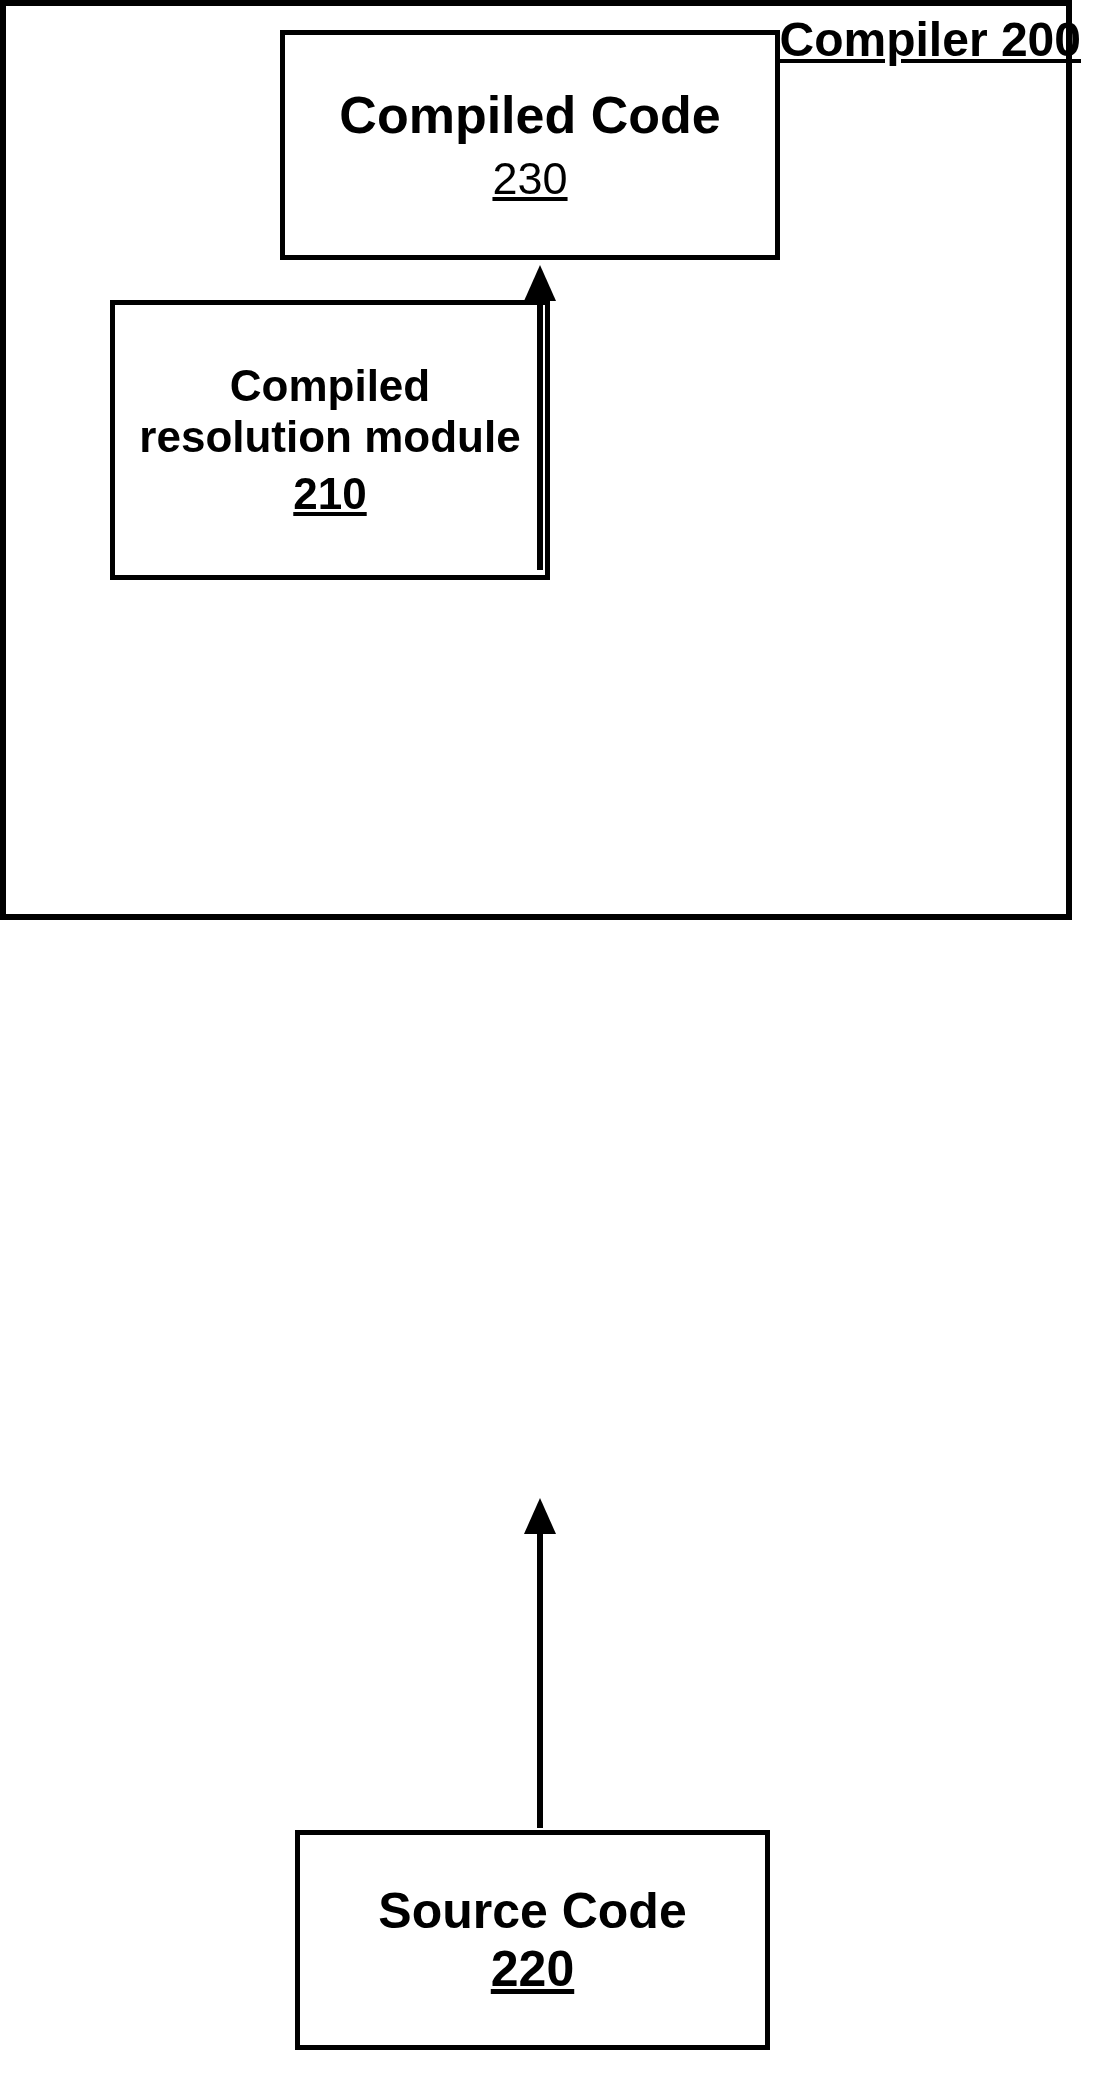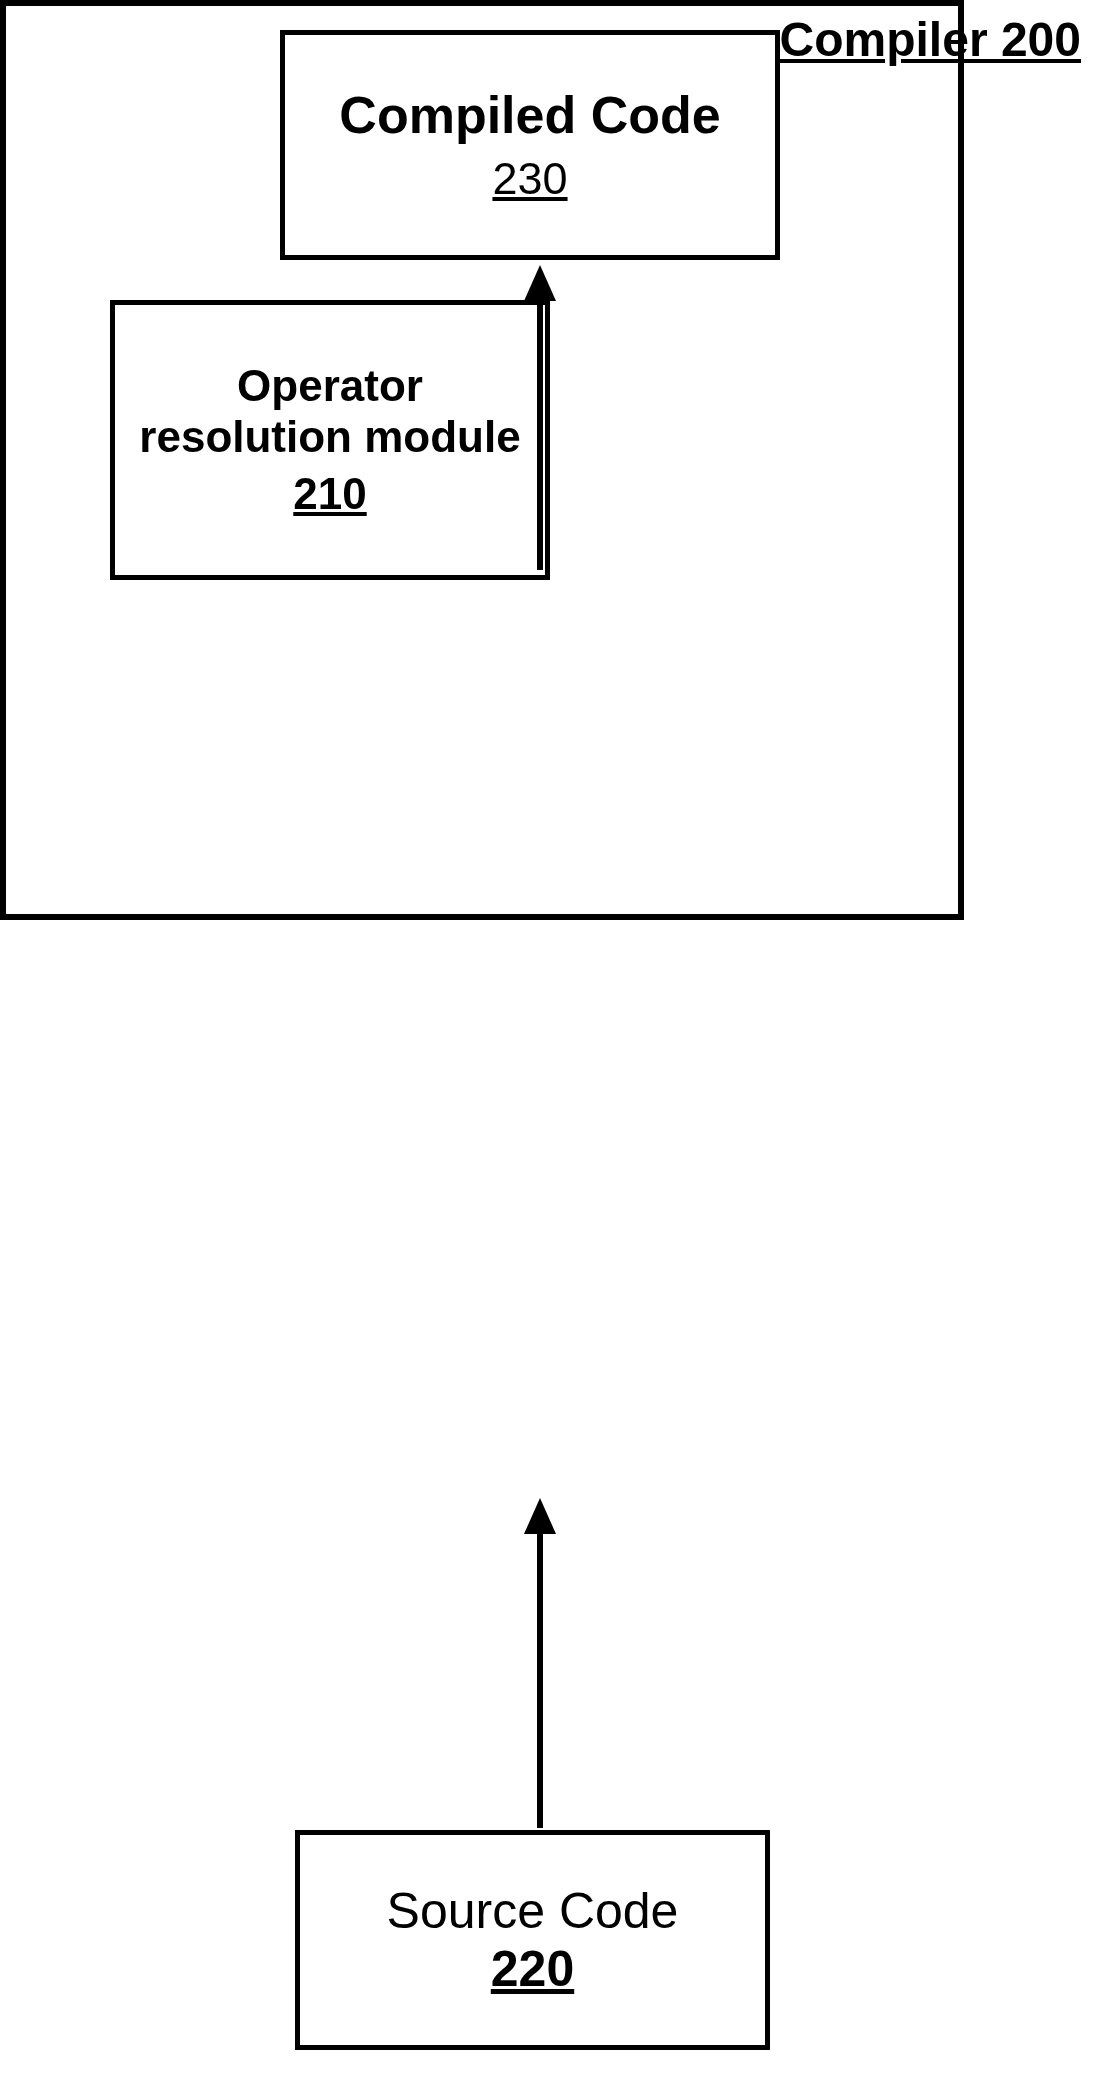--- a/index.html
+++ b/index.html
@@ -41,21 +41,21 @@
     }
     .compiled-code-box .num {
       font-size: 45px;
       font-weight: normal;
       text-decoration: underline;
       margin-top: 8px;
     }
     .compiler-box {
       left: 50px;
       top: 570px;
-      width: 964px;
+      width: 1072px;
       height: 920px;
       border: 6px solid #000;
       display: block;
       text-align: left;
     }
     .compiler-label {
       position: absolute;
       top: 12px;
       right: 20px;
       font-size: 48px;
@@ -86,21 +86,21 @@
       margin-top: 6px;
     }
     .source-code-box {
       left: 295px;
       top: 1830px;
       width: 475px;
       height: 220px;
     }
     .source-code-box .title {
       font-size: 50px;
-      font-weight: normal;
+      font-weight: bold;
     }
     .source-code-box .num {
       font-size: 50px;
       font-weight: bold;
       text-decoration: underline;
     }
     .arrow {
       position: absolute;
       left: 540px;
       width: 0;
@@ -153,21 +153,21 @@
 
   <div class="arrow arrow-top">
     <div class="arrow-head"></div>
     <div class="arrow-line"></div>
   </div>
 
   <div class="compiler-box">
     <div class="compiler-label">Compiler 200</div>
 
     <div class="operator-box">
-      <div class="title">Operator</div>
+      <div class="title">Compiled</div>
       <div class="title">resolution module</div>
       <div class="num">210</div>
     </div>
   </div>
 
   <div class="arrow arrow-bottom">
     <div class="arrow-head"></div>
     <div class="arrow-line"></div>
   </div>
 

